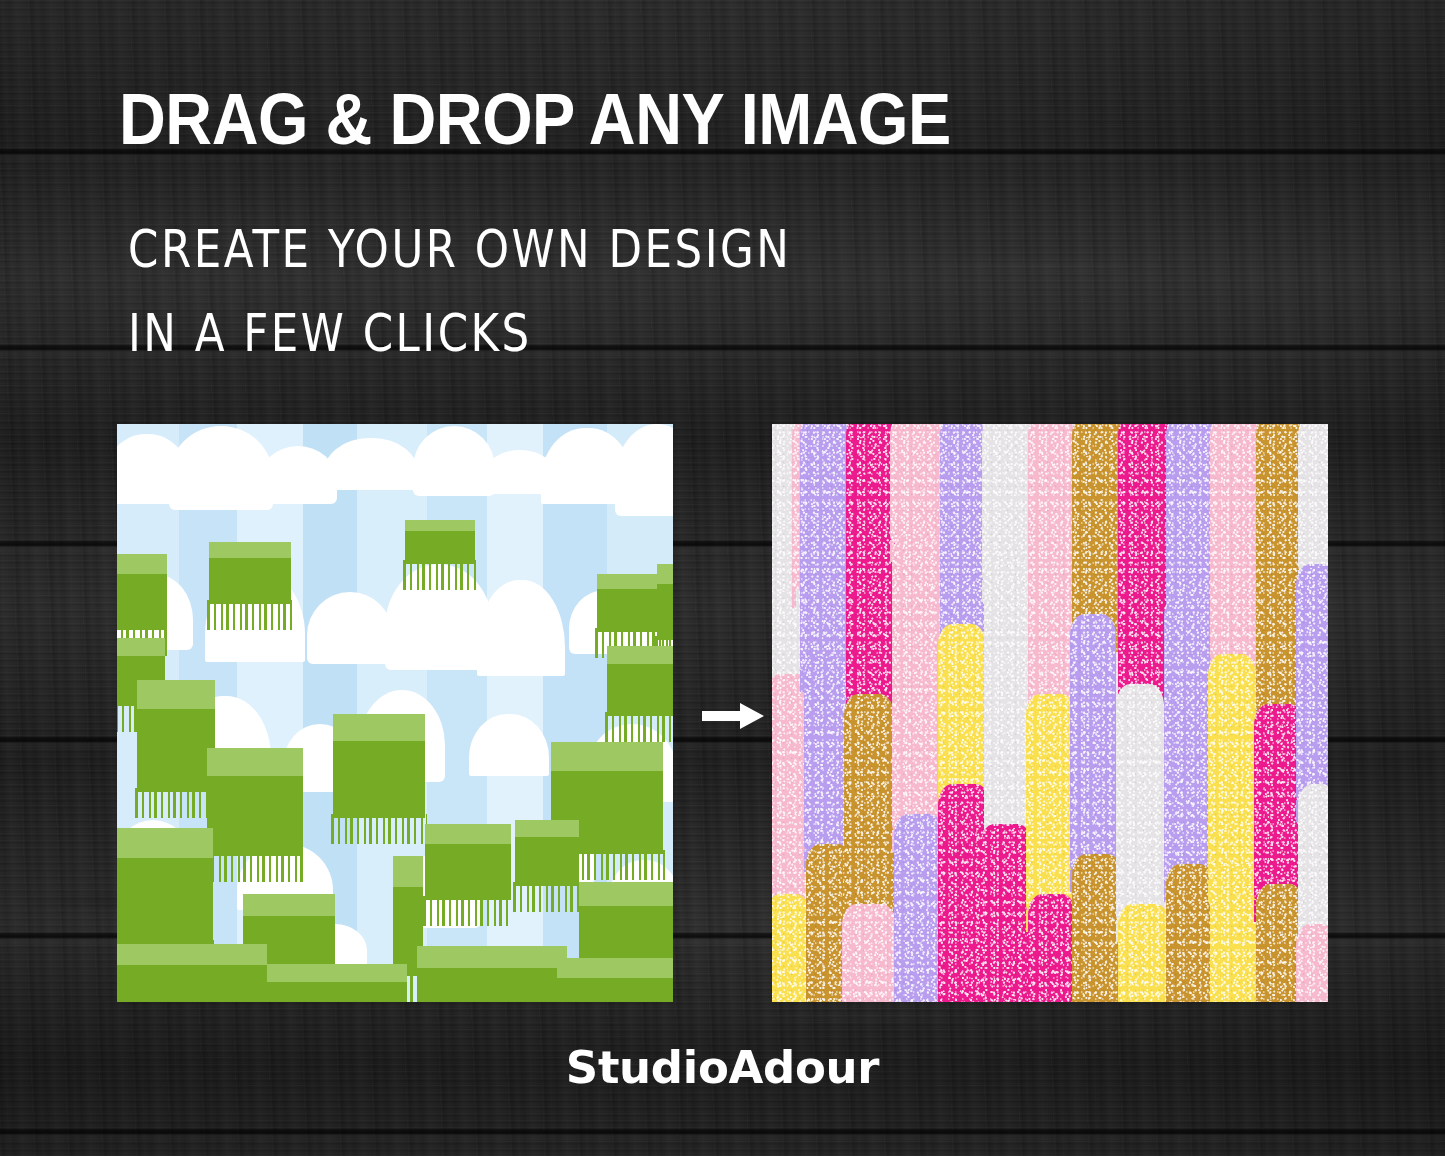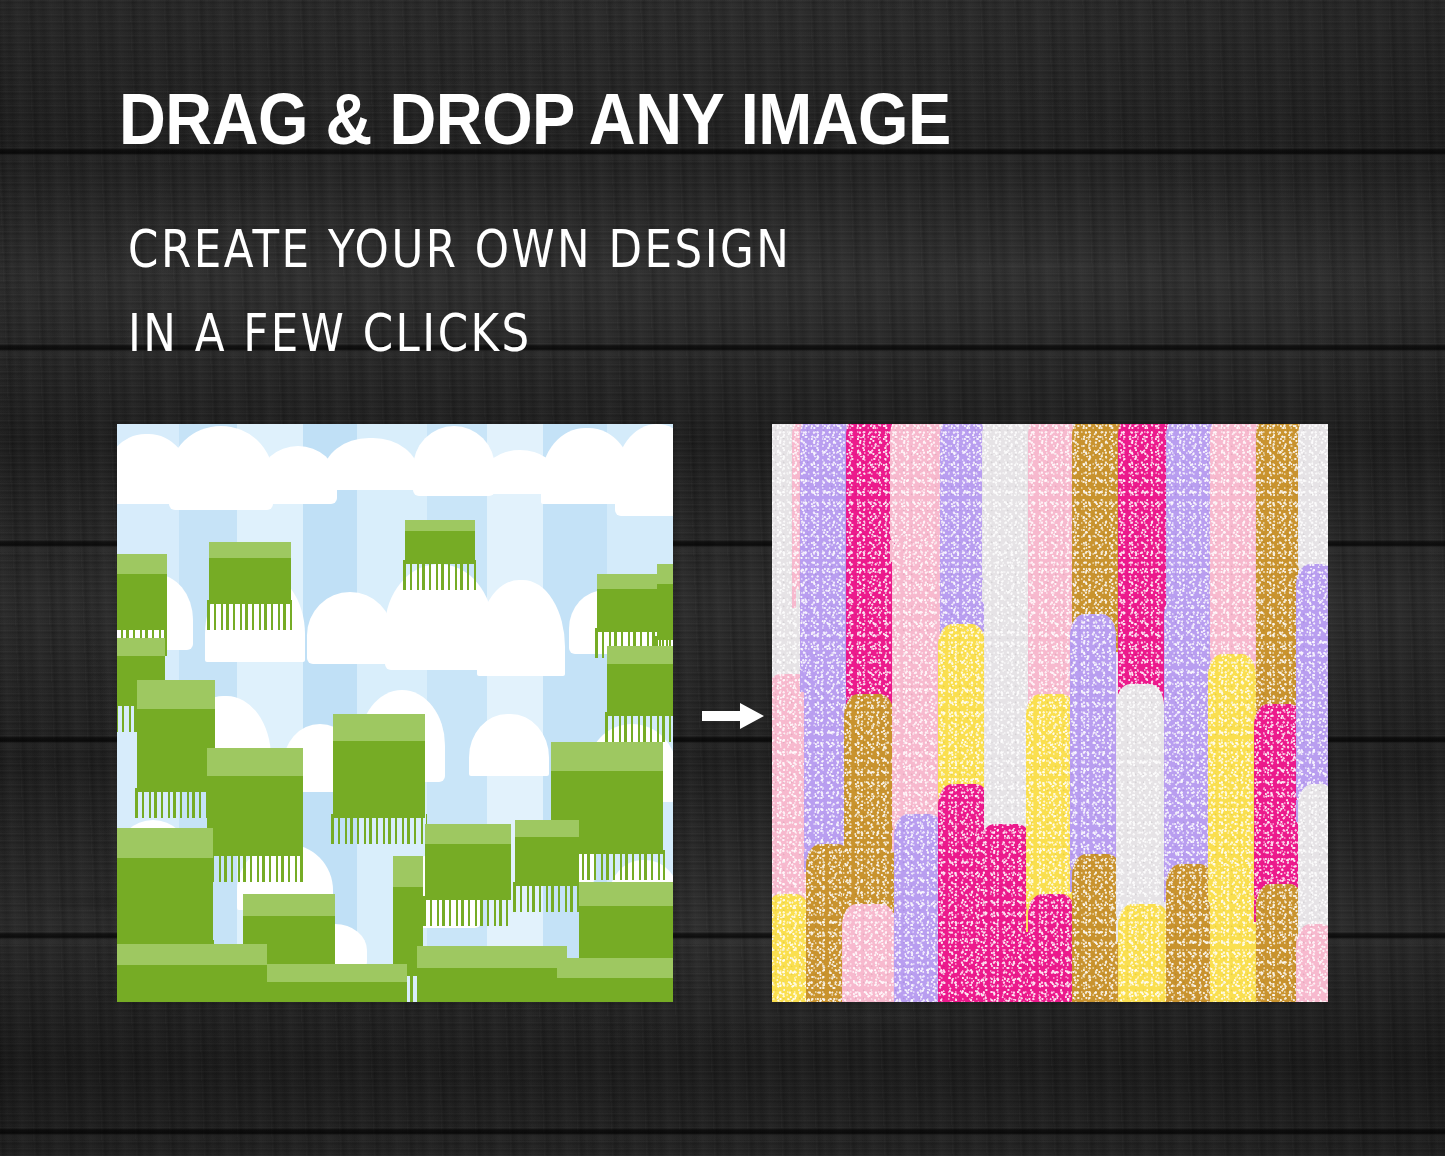--- a/index.html
+++ b/index.html
@@ -493,14 +493,15 @@
           <div class="tip" style="background: rgb(185, 158, 240);"></div>
         </div>
         <div class="stroke" style="left: 526px; top: 360px; width: 38px; height: 160px; background: rgb(230, 227, 230);">
           <div class="tip" style="background: rgb(230, 227, 230);"></div>
         </div>
         <div class="stroke" style="left: 524px; top: 500px; width: 40px; height: 130px; background: rgb(247, 185, 206);"></div>
       </div>
     <div id="glitter-grain"></div>
   </div>
 
+  <div id="brand">StudioAdour</div>
 
 </div>
 
 </body></html>

